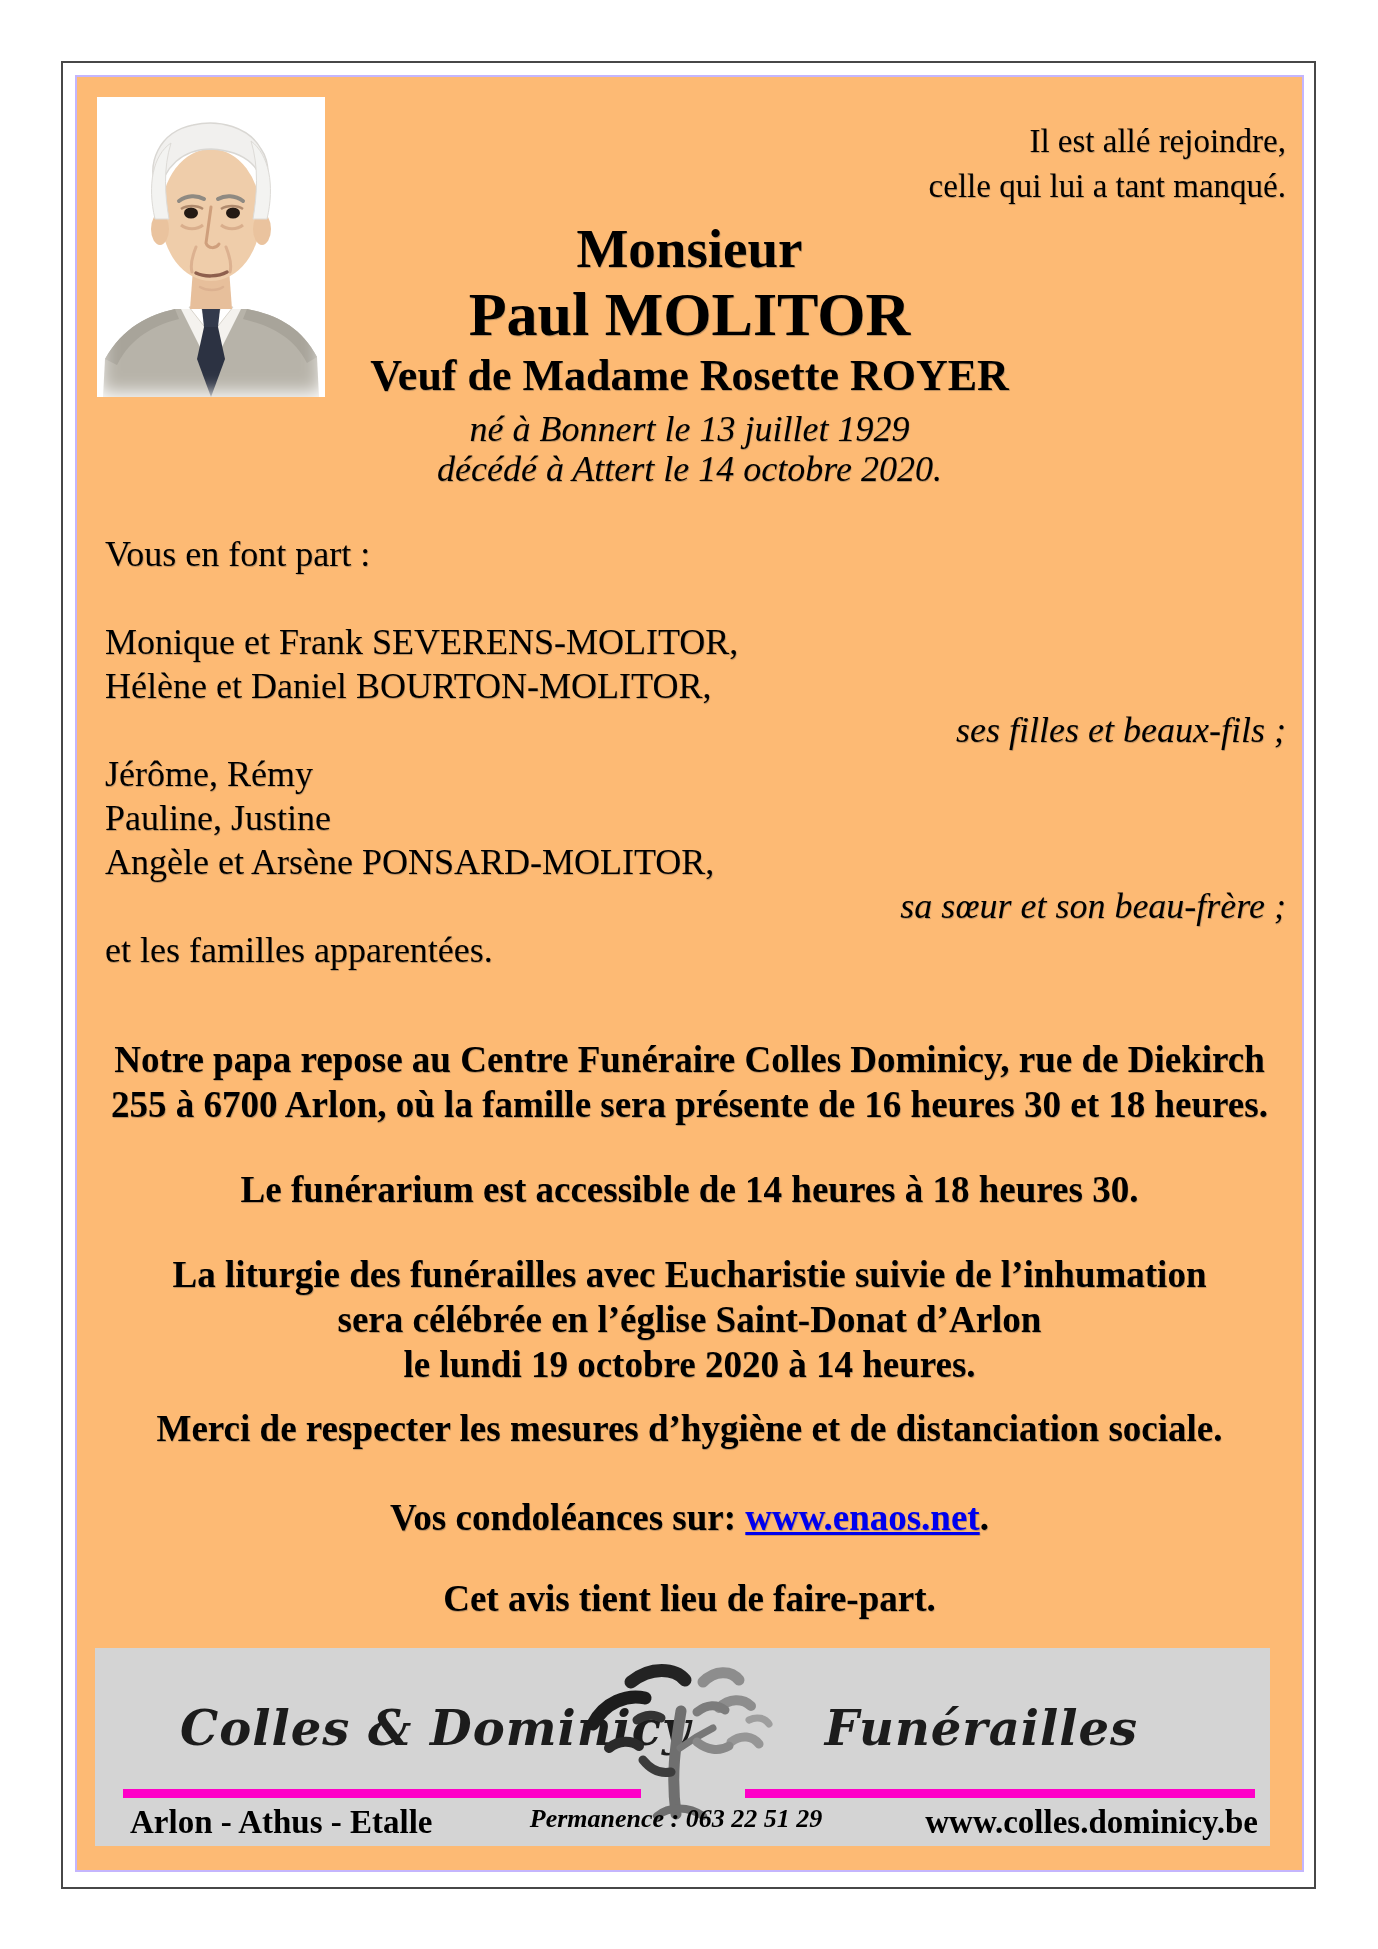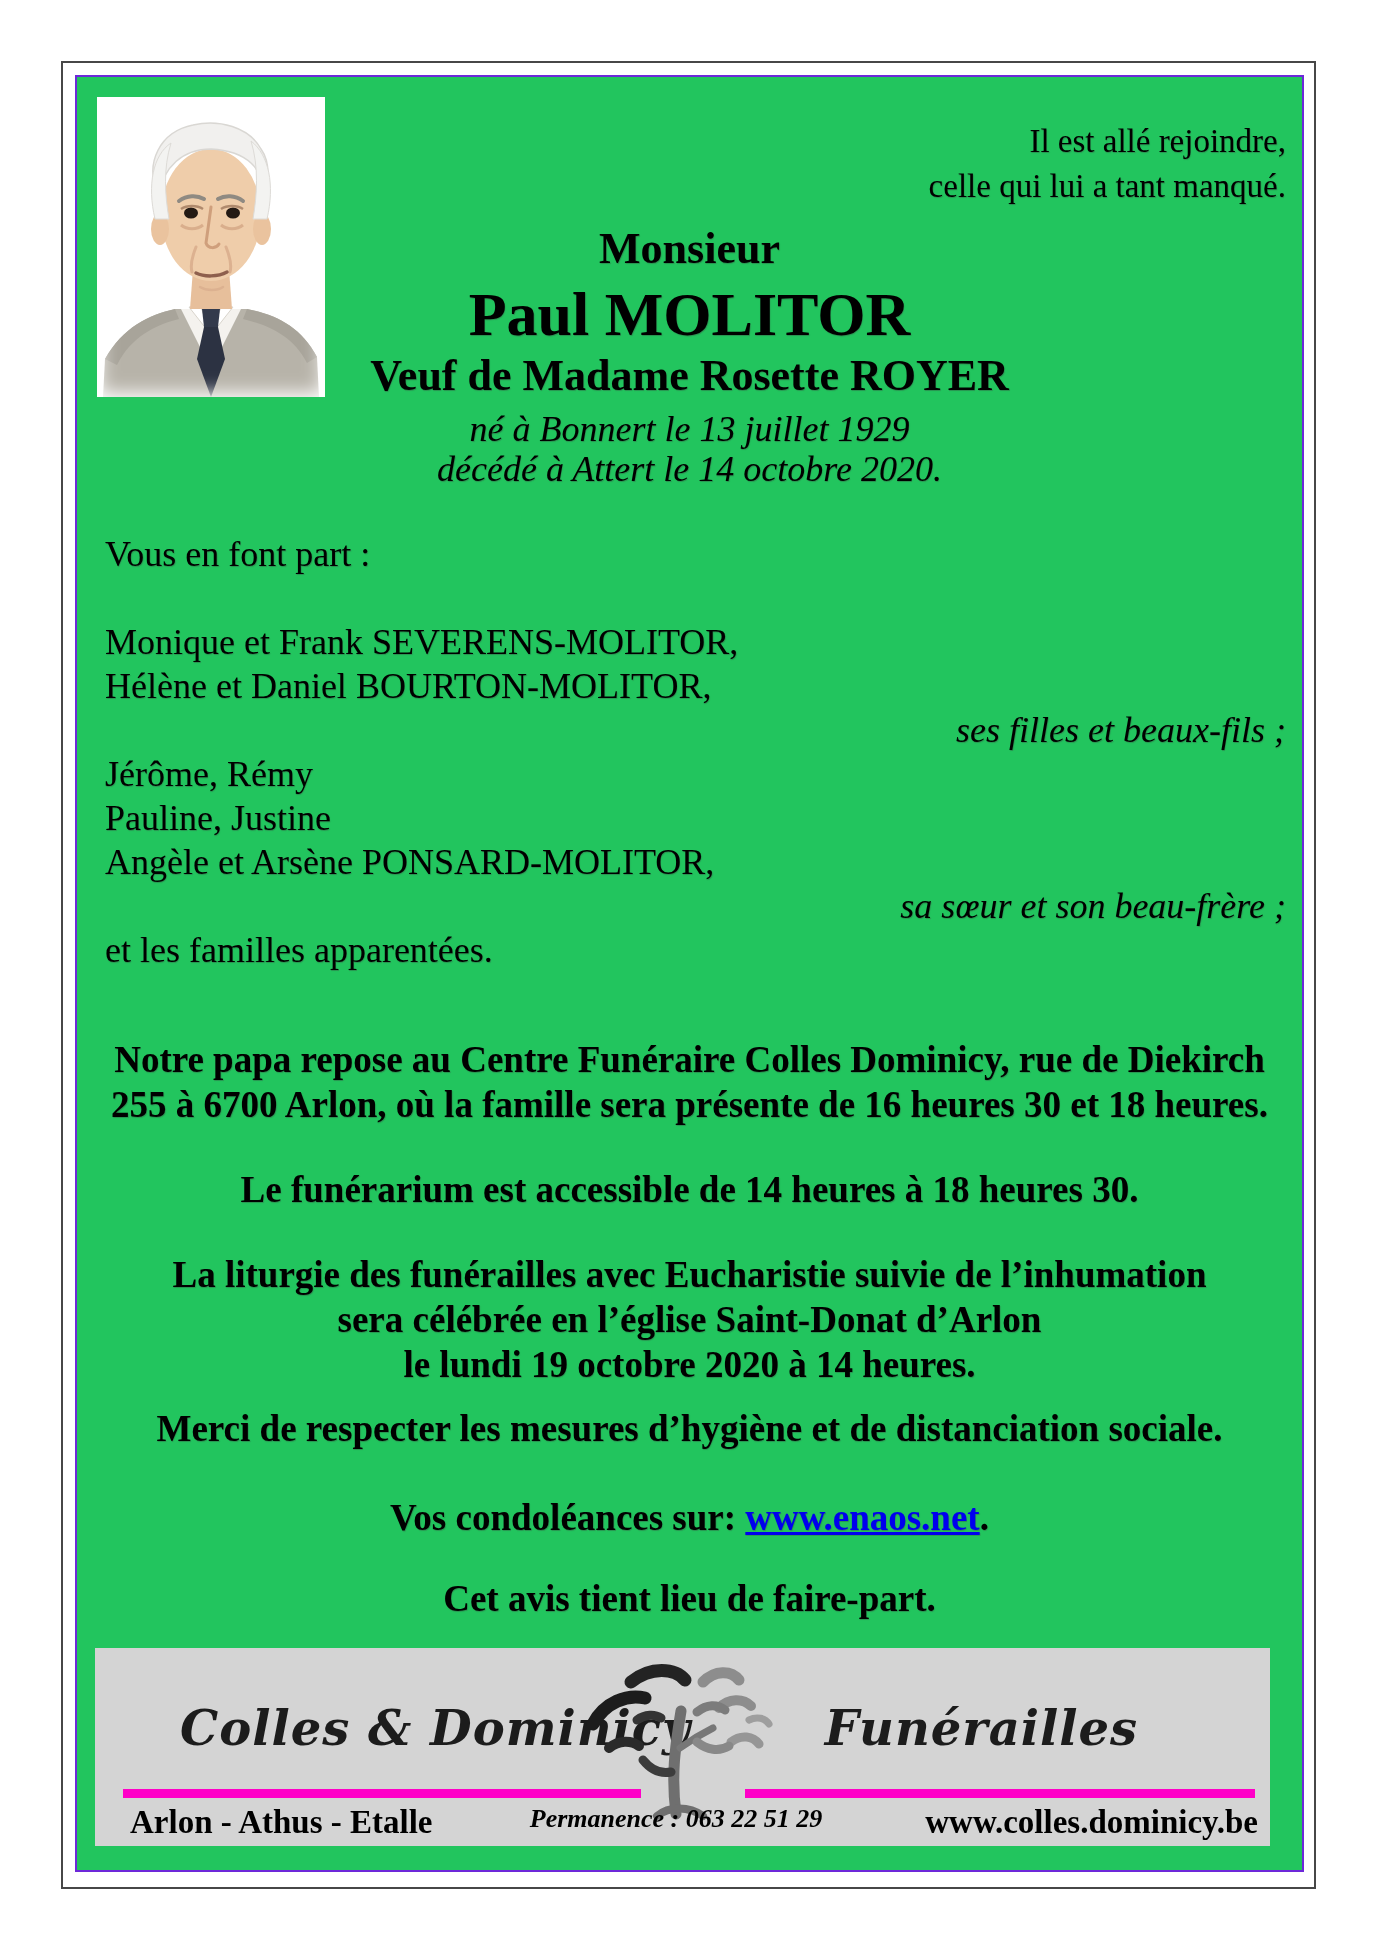--- a/index.html
+++ b/index.html
@@ -2,33 +2,33 @@
 <html><head>
 <meta charset="utf-8">
 <style>
   html,body{margin:0;padding:0;background:#fff;}
   body{width:1378px;height:1949px;overflow:hidden;position:relative;
        font-family:"Liberation Serif", serif;color:#000;}
   .page{position:absolute;inset:0;background:#fff;}
   .outer-border{position:absolute;left:61px;top:61px;right:62px;bottom:60px;
        border:2px solid #474747;}
   .inner-border{position:absolute;left:75px;top:75px;right:74px;bottom:77px;
-       border:2px solid #6d28d9;background:#22c55e;}
+       border:2px solid #c4b5fd;background:#fdba74;}
   .shadowed{text-shadow:0.6px 0.8px 0.7px rgba(60,60,60,0.35);}
 
   
   .photo{position:absolute;left:20px;top:20px;width:228px;height:300px;}
 
   
   .quote{position:absolute;top:42px;right:16px;text-align:right;
        font-size:33px;line-height:45px;white-space:nowrap;}
 
   
   .titles{position:absolute;top:140px;left:0;right:0;text-align:center;white-space:nowrap;}
-  .salutation{font-size:44px;font-weight:bold;line-height:64px;}
+  .salutation{font-size:55px;font-weight:bold;line-height:64px;}
   .deceased-name{font-size:62px;font-weight:bold;line-height:66px;}
   .widower{font-size:44px;font-weight:bold;line-height:50px;margin-top:4px;}
   .vital{font-size:36px;font-style:italic;line-height:40px;}
   .vital.first{margin-top:8px;}
 
   
   .names{position:absolute;top:455px;left:28px;right:16px;
        font-size:36px;line-height:44px;white-space:nowrap;}
   .names .gap{height:44px;}
   .right-note{text-align:right;font-style:italic;}

